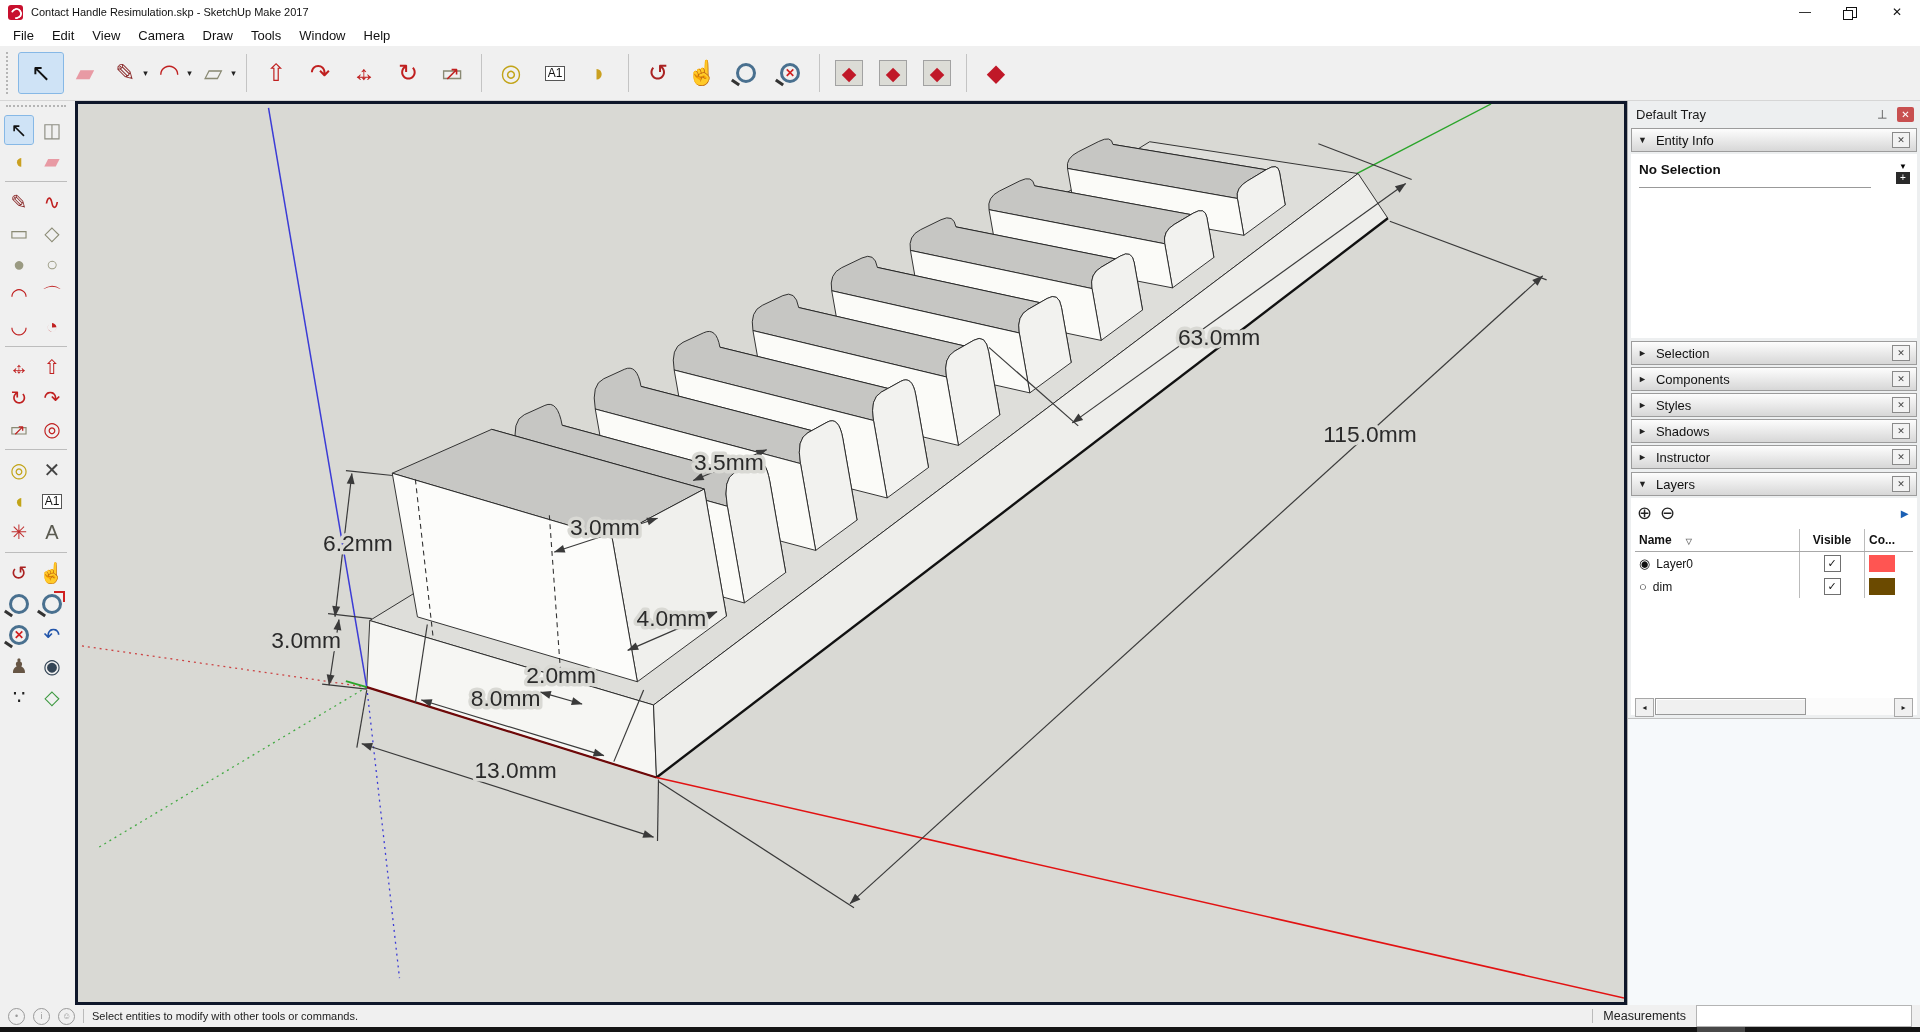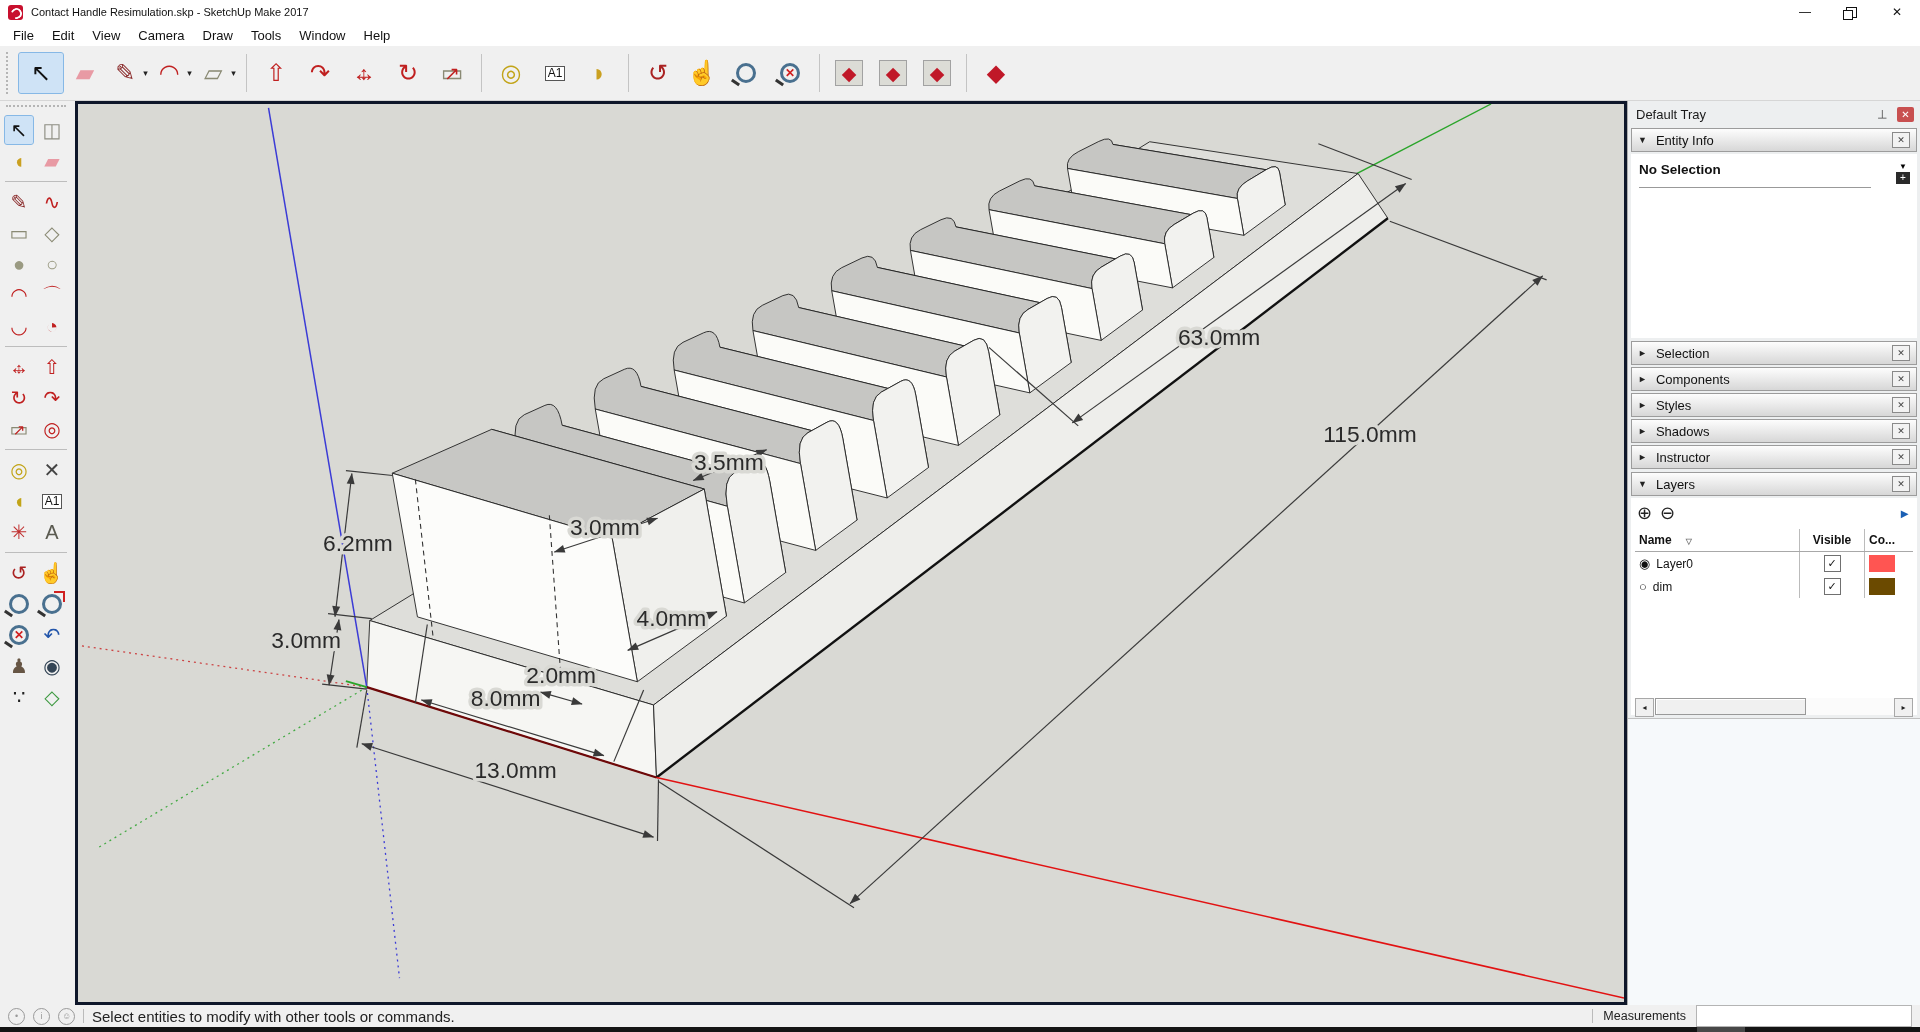--- a/index.html
+++ b/index.html
@@ -68,21 +68,21 @@
   .swatch{display:block;width:26px;height:17px}
   .layers-space{height:100px;background:#fff}
   .hscroll{height:17px;display:flex;background:#fbfbfb}
   .sbtn{width:17px;height:17px;background:#f0f0f0;border:1px solid #a8a8a8;font-size:8px;display:flex;align-items:center;justify-content:center;color:#222;flex:0 0 auto}
   .strack{flex:1;position:relative;background:#fbfbfb}
   .sthumb{position:absolute;left:1px;top:0;height:15px;width:62%;background:#f0f0f0;border:1px solid #999;box-shadow:inset 1px 1px 0 #fff}
   .tray-rest{flex:1;background:#f6f9fb;border-top:1px solid #c0c0c0;margin-top:3px}
   .statusbar{height:22px;background:#f0f0f0;display:flex;align-items:center;padding:0 8px;gap:8px}
   .sicon{width:15px;height:15px;border:1.5px solid #999;border-radius:50%;color:#999;font-size:9px;display:flex;align-items:center;justify-content:center;flex:0 0 auto}
   .sdiv{width:1px;height:14px;background:#bbb}
-  .smsg{font-size:15px;color:#222}
+  .smsg{font-size:11px;color:#222}
   .meas{margin-left:auto;display:flex;align-items:center}
   .meas-label{font-size:12.5px;color:#222;margin:0 10px}
   .meas-input{width:210px;height:18px;border:1px solid #b4b4b4;background:#fff;outline:none;font-family:"Liberation Sans",sans-serif}
   .bottomstrip{height:6px;background:#141414;position:relative}
   .strip-seg{position:absolute;left:1697px;width:48px;height:100%;background:#484848}
 </style>
 </head>
 <body>
 
 <div>

